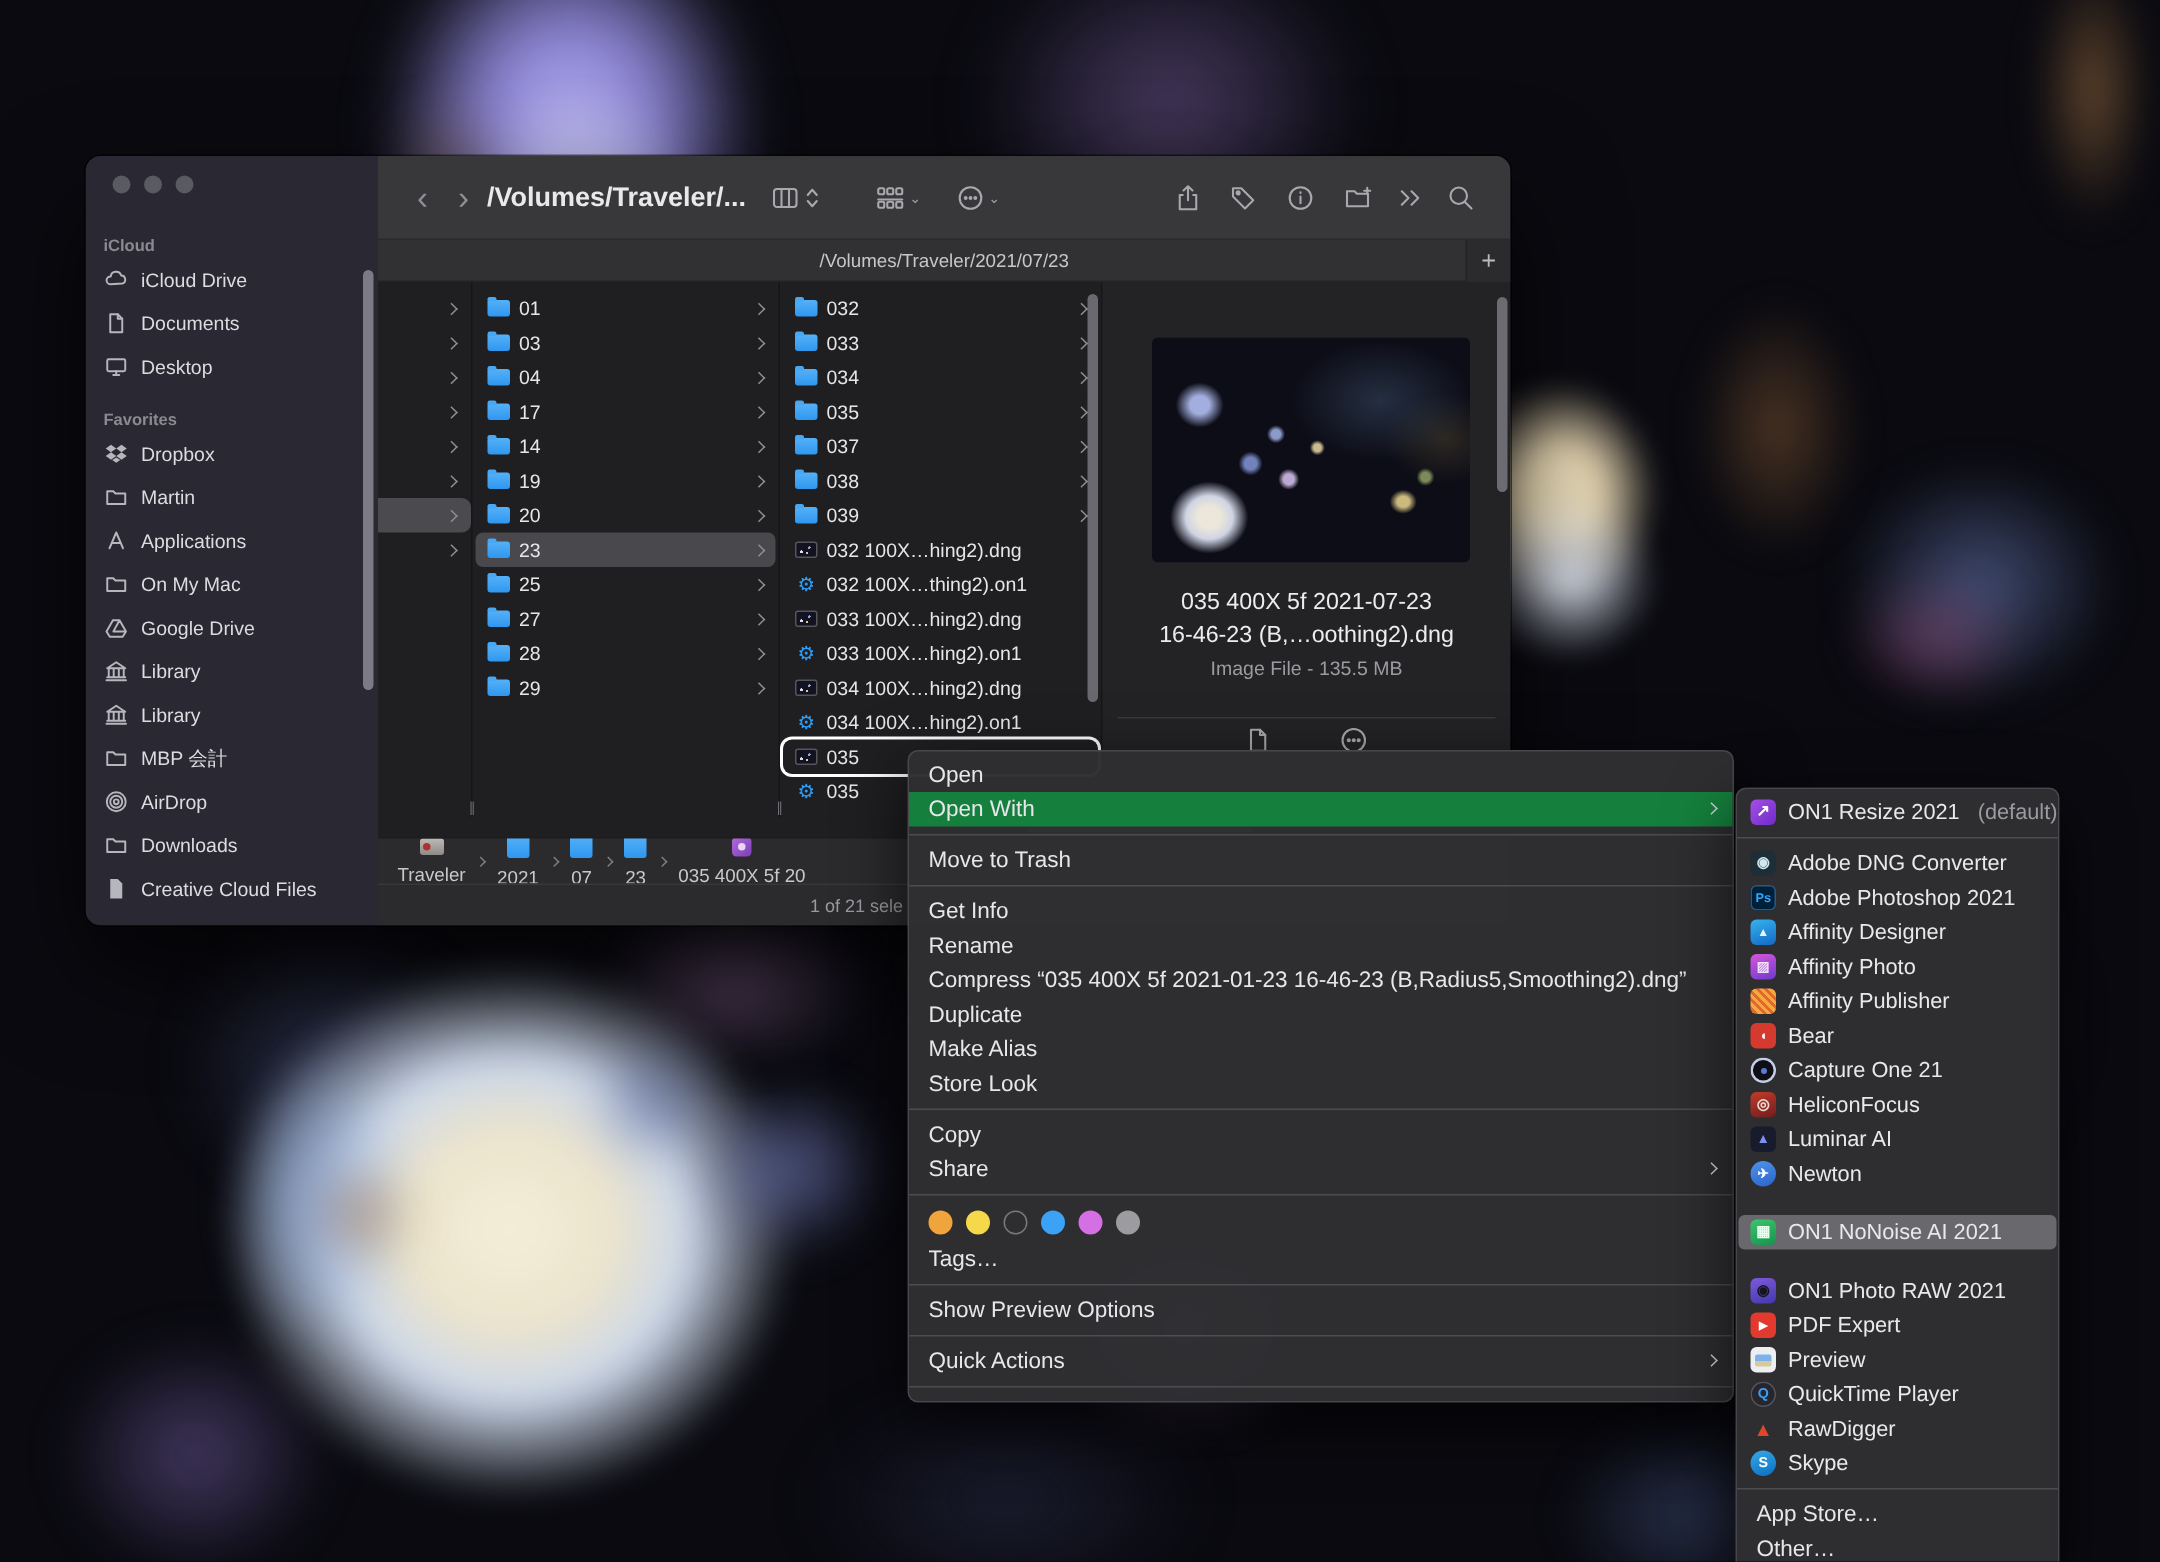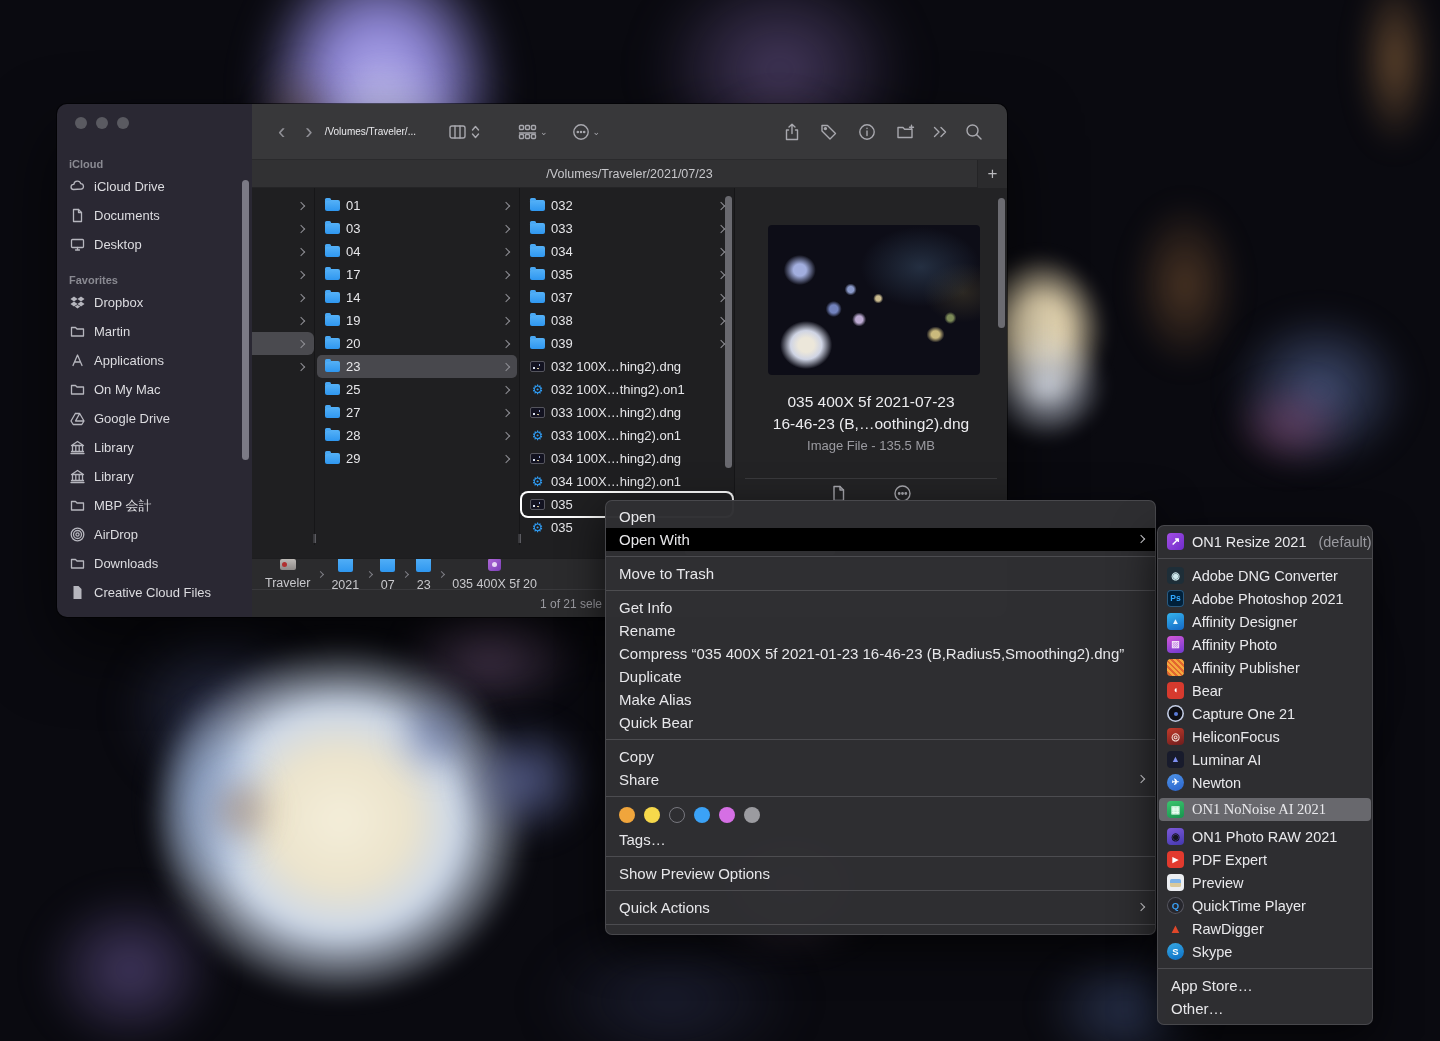--- a/index.html
+++ b/index.html
@@ -60,21 +60,21 @@
   .tl { width:12px; height:12px; border-radius:50%; background:#5a5a61; }
   .sb-header { color:#8a8a92; font-size:11px; font-weight:bold; padding:6px 12px 2px 12px; }
   .sb-item { display:flex; align-items:center; gap:8px; height:29px; padding:0 12px; color:#dcdce0; }
   .sb-item svg { flex:0 0 17px; }
   .sb-scroll { position:absolute; right:3px; top:76px; width:7px; height:280px; border-radius:4px; background:rgba(190,190,200,.55); }
 
   .main { flex:1; display:flex; flex-direction:column; background:#1f1f21; }
   .toolbar { height:56px; background:#38383a; display:flex; align-items:center; position:relative;
     border-bottom:1px solid #2a2a2c; }
   .nav-chev { color:#8f8f95; font-size:22px; line-height:1; padding:0 10px; font-weight:400; }
-  .win-title { font-size:10px; font-weight:normal; color:#e9e9ec; margin:0 23px 0 2px; }
+  .win-title { font-size:18px; font-weight:bold; color:#e9e9ec; margin:0 8px 0 2px; }
   .tbtn { color:#a6a6ac; display:flex; align-items:center; gap:3px; margin:0 10px; }
   .tbtn svg { display:block; }
   .tiny-v { font-size:9px; color:#a6a6ac; }
   .tb-right { position:absolute; right:14px; display:flex; align-items:center; }
   .tabbar { height:28px; background:#313133; border-bottom:1px solid #242426; display:flex; align-items:center; position:relative; }
   .tab-title { flex:1; text-align:center; color:#c7c7cb; font-size:12.5px; }
   .newtab { position:absolute; right:0; top:0; width:30px; height:28px; background:#2b2b2d;
     border-left:1px solid #242426; color:#b9b9bd; font-size:17px; display:flex; align-items:center; justify-content:center; }
 
   .content { height:357px; display:flex; position:relative; }
@@ -140,30 +140,30 @@
     font-size:12px; color:#9a9aa0; }
   .statusbar span { position:absolute; left:288px; top:7px; }
 
   
   .menu { position:absolute; background:rgba(47,47,50,.98); border:1px solid rgba(120,120,128,.35);
     border-radius:7px; box-shadow:0 14px 44px rgba(0,0,0,.68); padding:4px 0; color:#e7e7ea;
     font-size:15px; z-index:20; }
   .ctx { left:605px; top:500px; width:551px; }
   .sub { left:1157px; top:525px; width:216px; }
   .mi { height:23px; line-height:23px; padding:0 13px; position:relative; white-space:nowrap; overflow:hidden; }
-  .mi.hl { background:#000000; }
+  .mi.hl { background:#15803d; }
   .mi .mchev { position:absolute; right:11px; top:8px; width:6px; height:6px;
     border-right:1.8px solid #d2d2d6; border-top:1.8px solid #d2d2d6; transform:rotate(45deg); }
   .msep { height:1px; background:rgba(235,235,245,.16); margin:5px 0; }
   .tagrow { height:26px; display:flex; align-items:center; gap:9px; padding:0 13px; }
   .tagdot { width:16px; height:16px; border-radius:50%; }
   .tagdot.outline { background:transparent; border:1.6px solid #77777e; }
 
   .smi { height:23px; display:flex; align-items:center; gap:8px; padding:0 9px; white-space:nowrap; overflow:hidden; }
-  .smi.hl { background:#68686d; border-radius:4px; margin:4px 1px; padding:0 8px;font-family:Liberation Serif, serif; }
+  .smi.hl { background:#68686d; border-radius:4px; margin:16px 1px; padding:0 8px; }
   .smi .sl { font-size:14.5px; color:#e9e9ec; }
   .smi .dim { color:#9a9aa0; margin-left:4px; }
   .plain { padding:0 13px; }
 
   
   .ai { width:17px; height:17px; flex:0 0 17px; border-radius:4px; position:relative;
     display:flex; align-items:center; justify-content:center; font-weight:bold; color:#fff; }
   .ai::after { line-height:1; }
   .ai-resize { background:linear-gradient(135deg,#a44fe6,#6f2cc9); } .ai-resize::after{content:"\2197";font-size:11px;}
   .ai-dng { background:#1e2e38; } .ai-dng::after{content:"\25C9";font-size:10px;color:#cfe9ee;}
@@ -634,21 +634,21 @@
     <div class="mi">Open</div>
     <div class="mi hl"><span>Open With</span><span class="mchev"></span></div>
     <div class="msep"></div>
     <div class="mi">Move to Trash</div>
     <div class="msep"></div>
     <div class="mi">Get Info</div>
     <div class="mi">Rename</div>
     <div class="mi">Compress “035 400X 5f 2021-01-23 16-46-23 (B,Radius5,Smoothing2).dng”</div>
     <div class="mi">Duplicate</div>
     <div class="mi">Make Alias</div>
-    <div class="mi">Quick Bear</div>
+    <div class="mi">Store Look</div>
     <div class="msep"></div>
     <div class="mi">Copy</div>
     <div class="mi"><span>Share</span><span class="mchev"></span></div>
     <div class="msep"></div>
     <div class="tagrow">
       <span class="tagdot" style="background:#f0a53c"></span>
       <span class="tagdot" style="background:#f6d84b"></span>
       <span class="tagdot outline"></span>
       <span class="tagdot" style="background:#3ba2f6"></span>
       <span class="tagdot" style="background:#d56fe4"></span>

